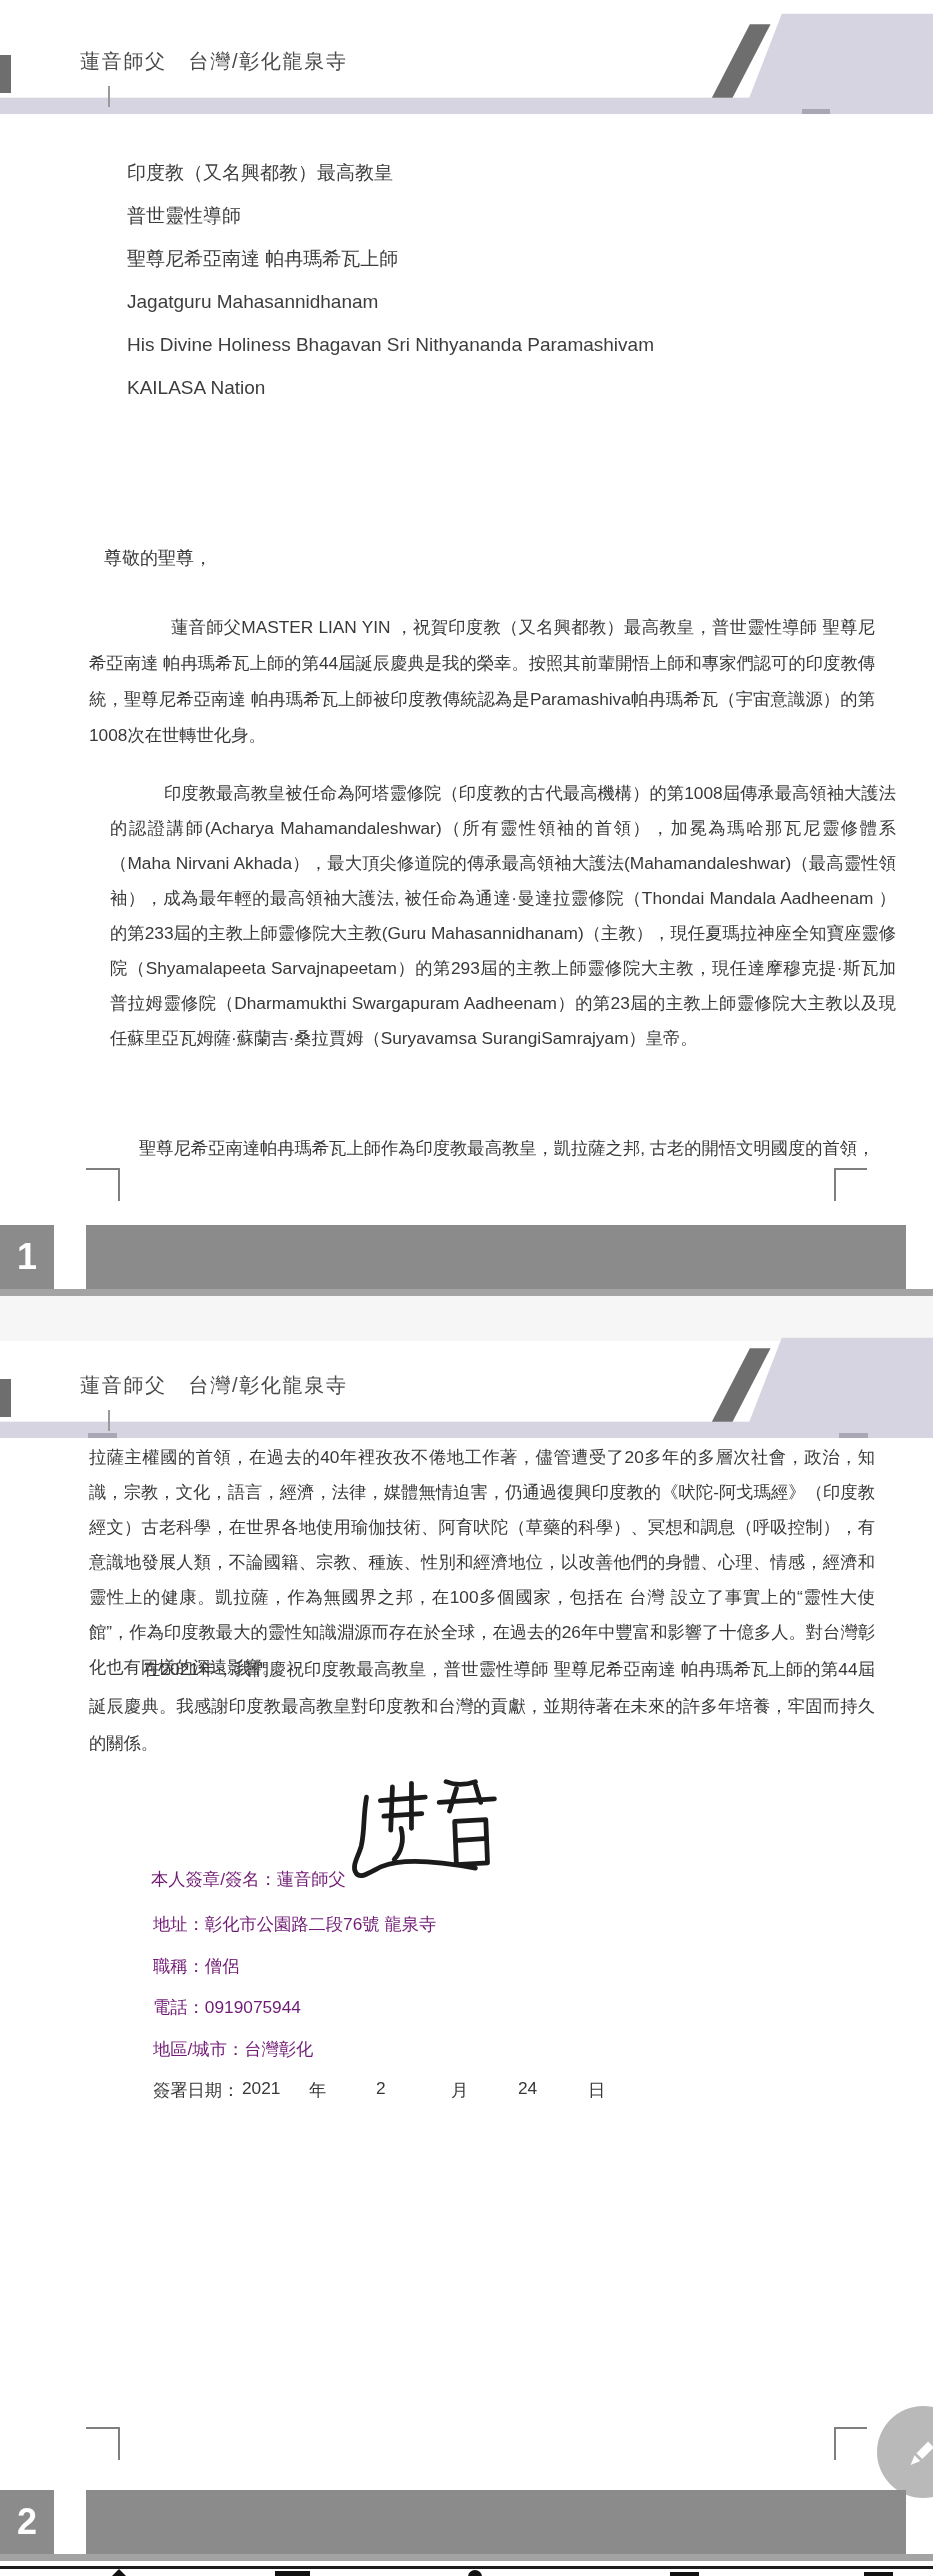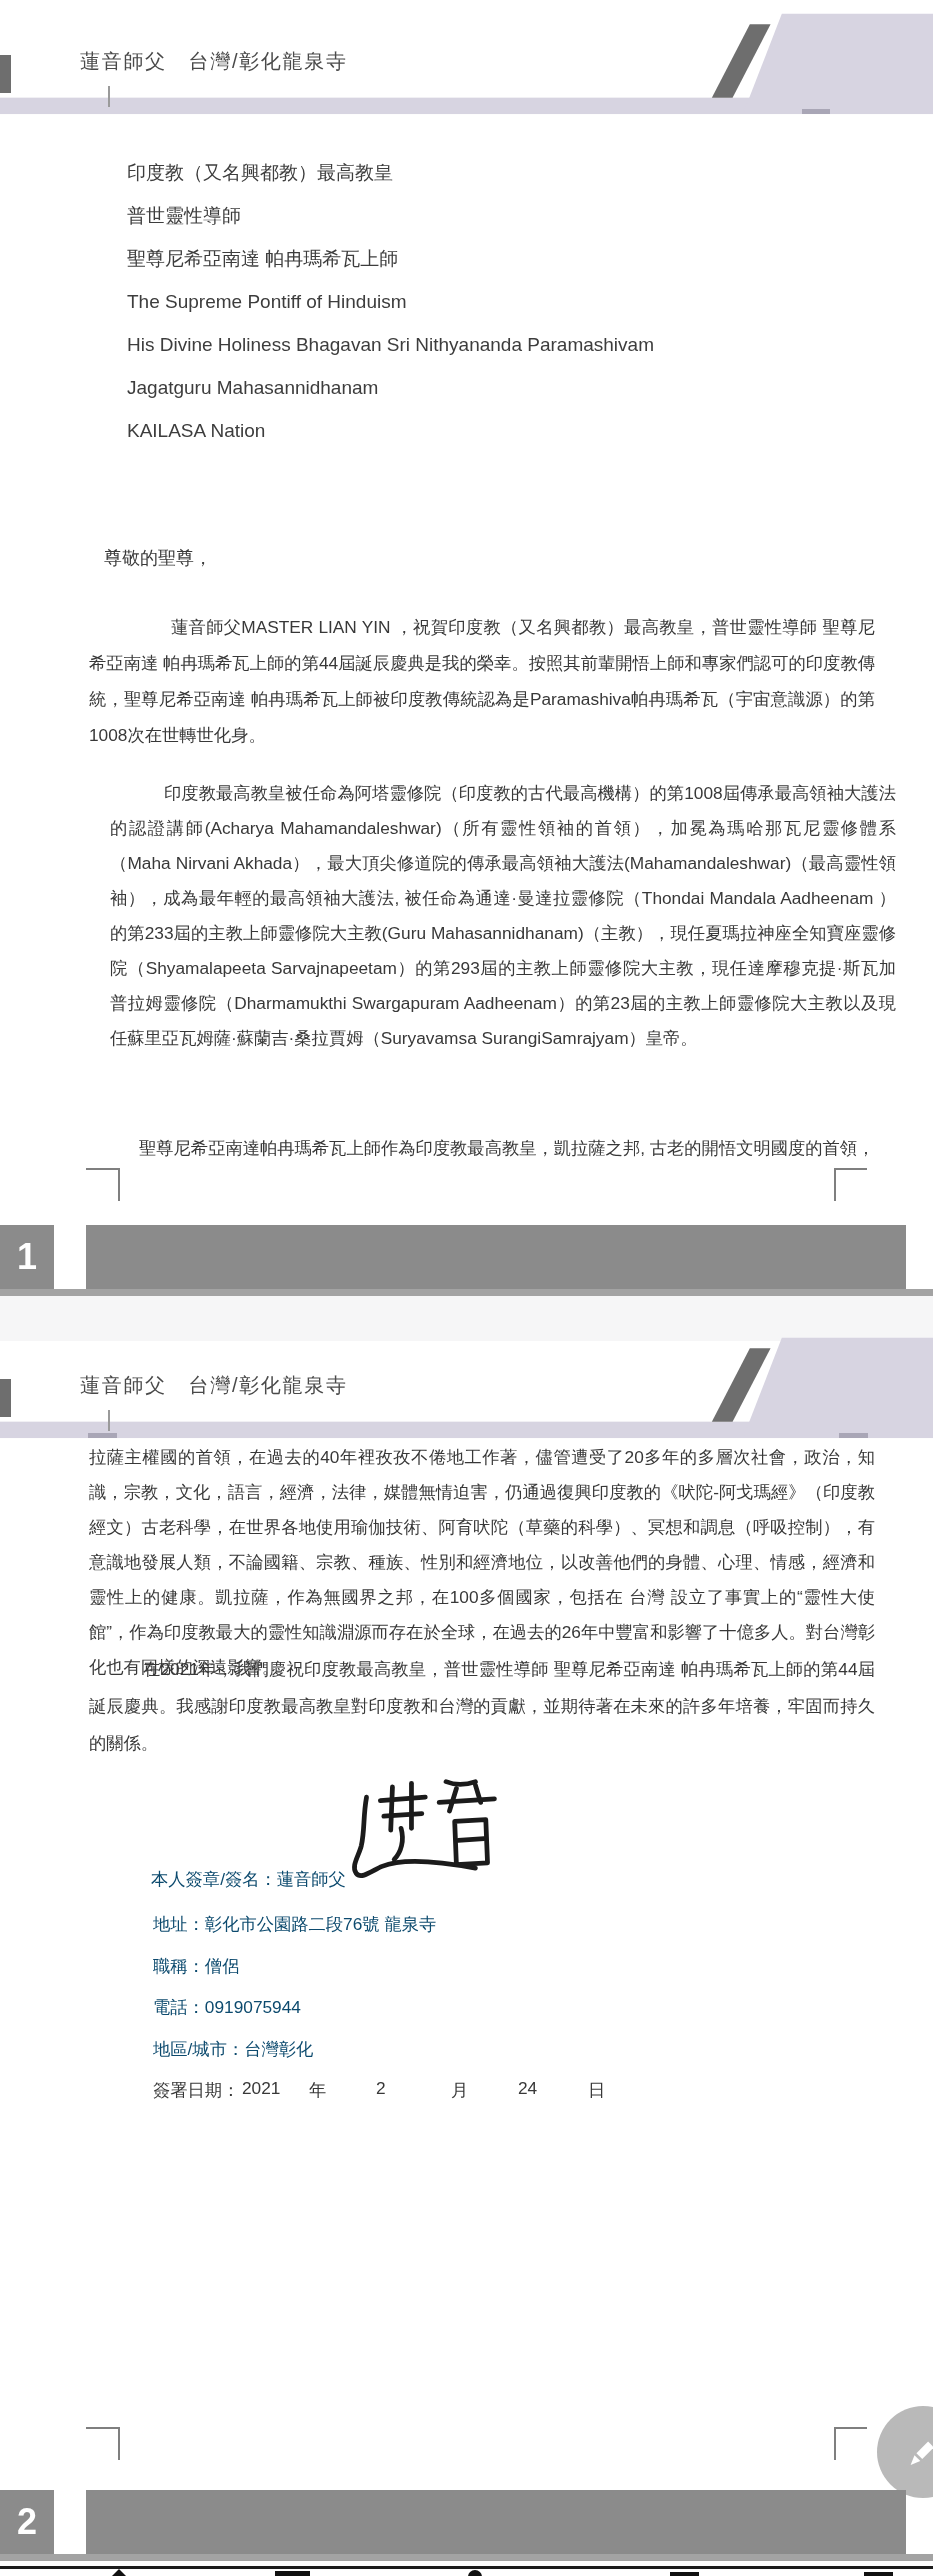--- a/index.html
+++ b/index.html
@@ -26,21 +26,21 @@
   .p2b{line-height:37px;text-indent:54px;}
   
   .mark{background:#7f7f7f;}
   
   .numbox{width:54px;height:64px;background:#8b8b8b;color:#ffffff;font-size:36px;font-weight:bold;
           display:flex;align-items:center;justify-content:center;}
   .barmain{left:86px;width:820px;height:64px;background:#8b8b8b;}
   .barshadow{left:0;width:933px;height:7px;background:#a3a3a3;}
   .pagegap{left:0;width:933px;height:45px;background:#f6f6f7;}
   
-  .contact{left:153px;font-size:17.3px;color:#0c4a6e;}
+  .contact{left:153px;font-size:17.3px;color:#701a75;}
   .daterow{left:0;top:2078px;width:863px;height:26px;font-size:17.3px;color:#383838;}
   .daterow span{position:absolute;top:0;}
   .d1{left:153px}.d2{left:242px}.d3{left:309px}.d4{left:376px}.d5{left:451px}.d6{left:518px}.d7{left:588px}
   
   .fab{left:877px;top:2406px;width:92px;height:92px;border-radius:50%;background:#b9b9b9;
        display:flex;align-items:center;justify-content:center;}
   
   .botline{left:0;top:2566px;width:933px;height:2.6px;background:#1c1c1c;}
   .frag{background:#111;}
   .tri{width:0;height:0;border-left:7.8px solid transparent;border-right:7.8px solid transparent;border-bottom:7.8px solid #111;background:none;}
@@ -58,23 +58,22 @@
   <div class="abs banddash" style="left:802px;top:109px;width:28px;"></div>
 
   <div class="abs leftbar" style="left:0;top:55px;"></div>
   <div class="abs header-text" style="left:80px;top:48px;">蓮音師父　台灣/彰化龍泉寺</div>
   <div class="abs tick" style="left:108px;top:86px;"></div>
 
   <div class="abs titles" style="top:151px;">
     <div>印度教（又名興都教）最高教皇</div>
     <div>普世靈性導師</div>
     <div>聖尊尼希亞南達 帕冉瑪希瓦上師</div>
-    <div>The Supreme Pontiff of Hinduism</div>
+    <div>Jagatguru Mahasannidhanam</div>
     <div>His Divine Holiness Bhagavan Sri Nithyananda Paramashivam</div>
-    <div>Jagatguru Mahasannidhanam</div>
     <div>KAILASA Nation</div>
   </div>
 
   <div class="abs salutation" style="top:546px;">尊敬的聖尊，</div>
 
   <div class="abs para p1a" style="top:609px;">蓮音師父MASTER LIAN YIN ，祝賀印度教（又名興都教）最高教皇，普世靈性導師 聖尊尼希亞南達 帕冉瑪希瓦上師的第44屆誕辰慶典是我的榮幸。按照其前輩開悟上師和專家們認可的印度教傳統，聖尊尼希亞南達 帕冉瑪希瓦上師被印度教傳統認為是Paramashiva帕冉瑪希瓦（宇宙意識源）的第1008次在世轉世化身。</div>
   <div class="abs para p1b" style="top:776px;">印度教最高教皇被任命為阿塔靈修院（印度教的古代最高機構）的第1008屆傳承最高領袖大護法的認證講師(Acharya Mahamandaleshwar)（所有靈性領袖的首領），加冕為瑪哈那瓦尼靈修體系（Maha Nirvani Akhada），最大頂尖修道院的傳承最高領袖大護法(Mahamandaleshwar)（最高靈性領袖），成為最年輕的最高領袖大護法, 被任命為通達·曼達拉靈修院（Thondai Mandala Aadheenam ）的第233屆的主教上師靈修院大主教(Guru Mahasannidhanam)（主教），現任夏瑪拉神座全知寶座靈修院（Shyamalapeeta Sarvajnapeetam）的第293屆的主教上師靈修院大主教，現任達摩穆克提·斯瓦加普拉姆靈修院（Dharmamukthi Swargapuram Aadheenam）的第23屆的主教上師靈修院大主教以及現任蘇里亞瓦姆薩·蘇蘭吉·桑拉賈姆（Suryavamsa SurangiSamrajyam）皇帝。</div>
   <div class="abs para p1c" style="top:1130px;">聖尊尼希亞南達帕冉瑪希瓦上師作為印度教最高教皇，凱拉薩之邦, 古老的開悟文明國度的首領，以及凱</div>
 
   <div class="abs mark" style="left:86px;top:1168px;width:33px;height:1.7px;"></div>

